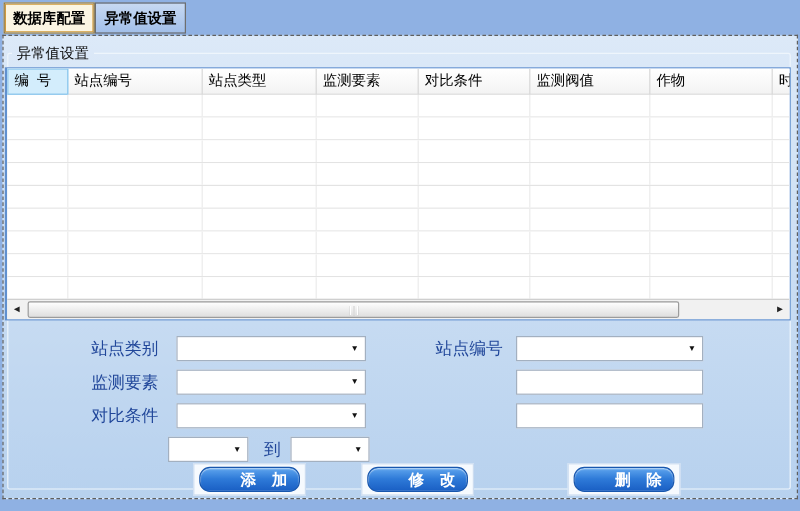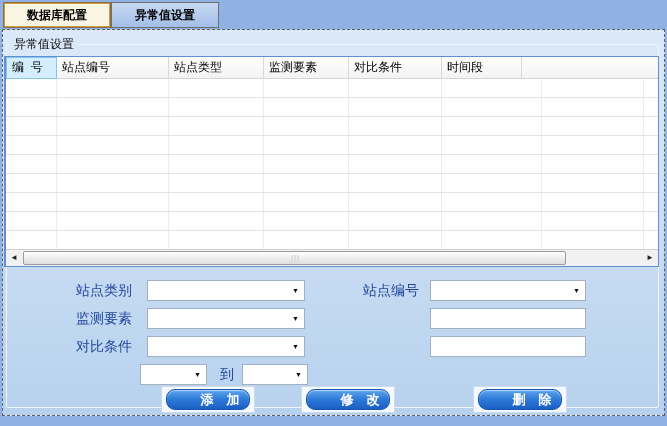--- a/index.html
+++ b/index.html
@@ -8,21 +8,21 @@
     font-family:"Liberation Sans","DejaVu Sans",sans-serif;
     font-size:12px; color:#000;
     background:#8fb1e3;
     position:relative; overflow:hidden;
   }
   .window { position:absolute; left:0; top:0; width:667px; height:426px; background:#8fb1e3; }
 
   
   .tabbar { position:absolute; left:3px; top:2px; display:flex; z-index:3; }
   .tab {
-    height:26px; line-height:24px; padding:0 23px;
+    height:26px; line-height:24px; padding:0 7px;
     font-size:12px; font-weight:600; white-space:pre;
     background:linear-gradient(#c7d9f2,#a2bfe9);
     border:1px solid #6e6e6e; cursor:default;
   }
   .tab.selected {
     background:#fbf5e3;
     border:1px solid #86713f;
     box-shadow:inset 0 0 0 1px #d19a3d;
   }
 
@@ -135,20 +135,22 @@
       <legend>异常值设置</legend>
     </fieldset>
 
     <div class="grid">
       <div class="grid-header" id="grid-header">
           <div class="hcell sel" style="width: 51px;">编  号</div>
           <div class="hcell" style="width: 112px;">站点编号</div>
           <div class="hcell" style="width: 95px;">站点类型</div>
           <div class="hcell" style="width: 85px;">监测要素</div>
           <div class="hcell" style="width: 93px;">对比条件</div>
+          <div class="hcell" style="width: 100px;">监测阀值</div>
+          <div class="hcell" style="width: 102px;">作物</div>
           <div class="hcell" style="width: 80px;">时间段</div>
         </div>
       <div id="grid-body">
           <div class="grid-row">
             <div class="bcell" style="width: 51px;"></div>
             <div class="bcell" style="width: 112px;"></div>
             <div class="bcell" style="width: 95px;"></div>
             <div class="bcell" style="width: 85px;"></div>
             <div class="bcell" style="width: 93px;"></div>
             <div class="bcell" style="width: 100px;"></div>

